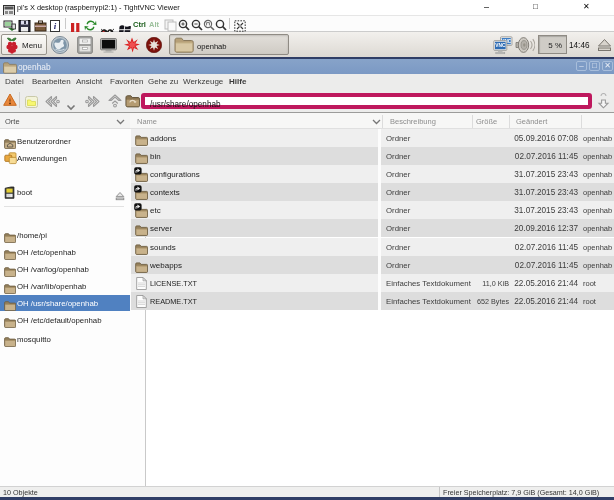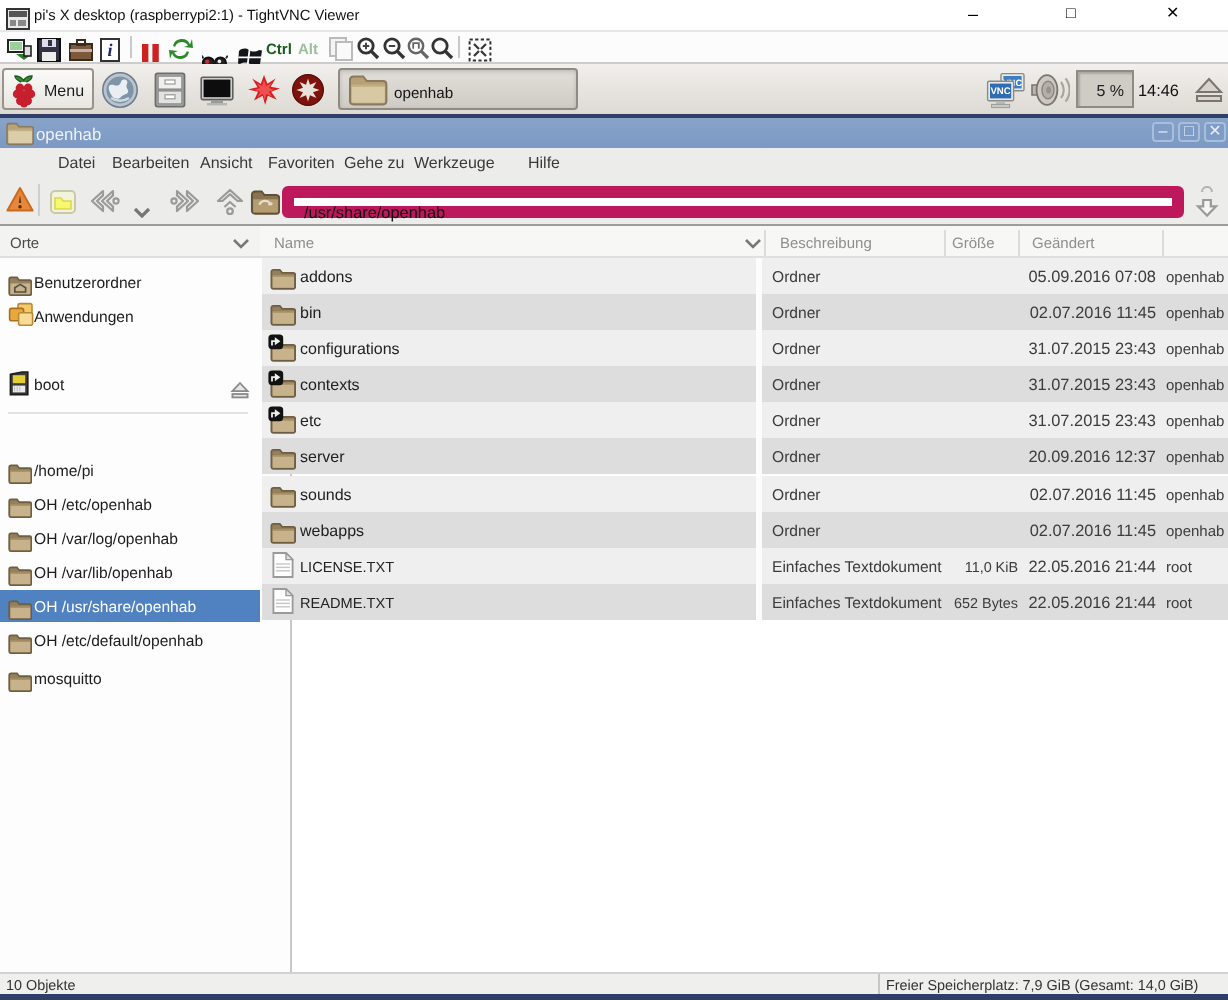--- a/index.html
+++ b/index.html
@@ -21,23 +21,23 @@
 #taskbtn .ttext2 { position:absolute; left:27px; top:7px; font-size:7.6px; color:#141414; }
 #cpubox { position:absolute; left:538px; top:3px; width:29px; height:19px; background:#cfccc6; border:1px solid #8f8b84; box-shadow:inset 1px 1px 1px rgba(0,0,0,0.18); }
 #cpubox .ctext { position:absolute; right:4px; top:5px; font-size:8px; color:#222; }
 #clock { position:absolute; left:569px; top:9px; font-size:8.2px; color:#111; }
 
 #navytop { left:0; top:57px; width:614px; height:2px; background:#303e66; }
 #wtitle { left:0; top:59px; width:614px; height:15px; background:linear-gradient(#87a3c9,#7b99c4); }
 #wtitle .wt { position:absolute; left:18px; top:3px; font-size:8.4px; color:#eff2f7; }
 .wbtn { position:absolute; top:2px; width:11px; height:10px; border:1px solid #a8bedb; background:#7e9cc6; border-radius:2px; color:#e9eef6; font-size:8px; line-height:8px; text-align:center; }
 #menubar { left:0; top:74px; width:614px; height:14px; background:#ececeb; }
-#menubar span { position:absolute; top:3px; font-size:8px; color:#3a3a3a;margin-left:24px; }
+#menubar span { position:absolute; top:3px; font-size:8px; color:#3a3a3a; }
 #wtoolbar { left:0; top:88px; width:614px; height:25px; background:#ececeb; border-bottom:1px solid #9c9c9a; }
-#pathfield { position:absolute; left:141px; top:5px; width:451px; height:16px; background:#fff; border:6px solid #be185d; border-radius:3px; }
+#pathfield { position:absolute; left:141px; top:5px; width:451px; height:16px; background:#fff; border:4px solid #be185d; border-radius:3px; }
 #pathfield span { position:absolute; left:5px; top:3px; font-size:8.2px; color:#111; }
 
 #main { left:0; top:113px; width:614px; height:373px; background:#fff; }
 #sidebar { position:absolute; left:0; top:0; width:146px; height:373px; border-right:1px solid #c9c9c9; background:#fdfdfd; }
 #sbhead { position:absolute; left:0; top:0; width:130px; height:16px; background:#f3f3f2; border-bottom:1px solid #dedede; }
 #sbhead span { position:absolute; left:5px; top:4px; font-size:7.5px; color:#4a4a4a; }
 .sbrow { position:absolute; left:0; width:130px; height:16px; }
 .sbrow .lbl { position:absolute; left:17px; top:4px; font-size:7.8px; color:#1d1d1d; white-space:nowrap; }
 .sbrow.sel { background:#5081c1; }
 .sbrow.sel .lbl { color:#fff; }
@@ -246,21 +246,21 @@
   <div class="wbtn" style="left:602px;">✕</div>
 </div>
 
 <div class="abs" id="menubar">
   <span style="left:5px;">Datei</span>
   <span style="left:32px;">Bearbeiten</span>
   <span style="left:76px;">Ansicht</span>
   <span style="left:110px;">Favoriten</span>
   <span style="left:148px;">Gehe zu</span>
   <span style="left:183px;">Werkzeuge</span>
-  <span style="left:240px;">Hilfe</span>
+  <span style="left:229px;font-weight:bold;">Hilfe</span>
 </div>
 
 <div class="abs" id="wtoolbar">
   <span class="ic" style="left:3px;top:5px;"><svg width="14" height="14" viewBox="0 0 14 14">
         <path d="M7 1 L13.3 12.3 L0.7 12.3 Z" fill="#e8873b" stroke="#c96a20" stroke-width="1" stroke-linejoin="round"></path>
         <path d="M7 4.5 L7.6 8.5 L6.4 8.5 Z M7 9.5 a0.9 0.9 0 1 0 0 1.8 a0.9 0.9 0 1 0 0 -1.8" fill="#5a2d08"></path>
       </svg></span>
   <span class="vsep" style="left:19px;top:4px;height:16px;background:#cfcfcf;"></span>
   <span class="ic" style="left:25px;top:6px;"><svg width="13" height="12" viewBox="0 0 13 12">
         <rect x="0.5" y="0.5" width="12" height="11" rx="2" fill="#f3f3d9" stroke="#c9c9a9"></rect>

